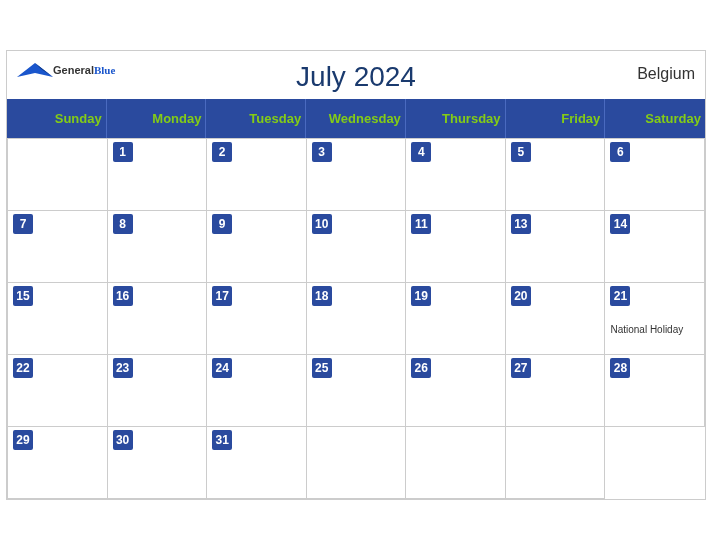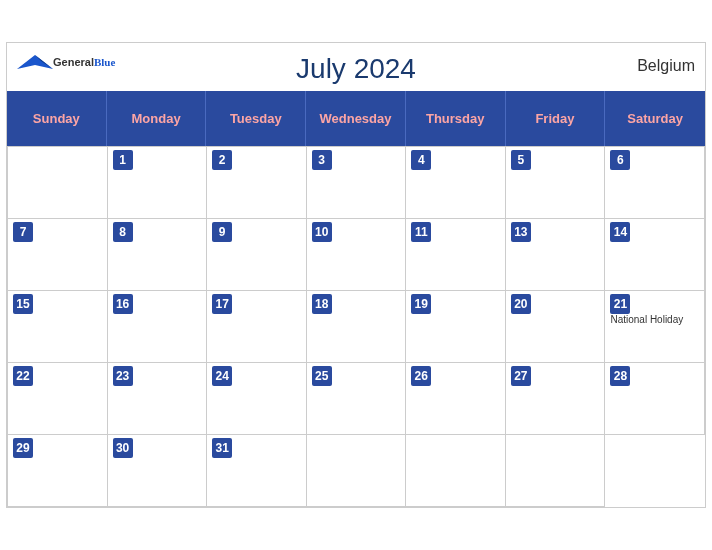--- a/index.html
+++ b/index.html
@@ -60,23 +60,23 @@
       top: 14px;
       font-size: 16px;
       color: #333;
     }
     .day-headers {
       display: grid;
       grid-template-columns: repeat(7, 1fr);
       background: #2a4a9e;
     }
     .day-header {
-      color: #fca5a5;
-      text-align: center;
-      padding: 20px 4px;
+      color: #84cc16;
+      text-align: right;
+      padding: 12px 4px;
       font-size: 13px;
       font-weight: bold;
       border-right: 1px solid #4a6abf;
     }
     .day-header:last-child {
       border-right: none;
     }
     .calendar-grid {
       display: grid;
       grid-template-columns: repeat(7, 1fr);
@@ -103,21 +103,21 @@
       height: 20px;
       line-height: 20px;
       text-align: center;
       background: #2a4a9e;
       color: #fff;
       border-radius: 2px;
     }
     .cell-note {
       font-size: 10px;
       color: #333;
-      margin-top: 0;
+      margin-top: 18px;
     }
   </style>
 </head>
 <body>
 
 <div class="calendar-container">
   <div class="calendar-header">
     <div class="logo-area">
       <svg class="logo-bird" viewBox="0 0 36 22">
         <polygon points="18,4 36,18 18,14 0,18" fill="#1a56cc"></polygon>

